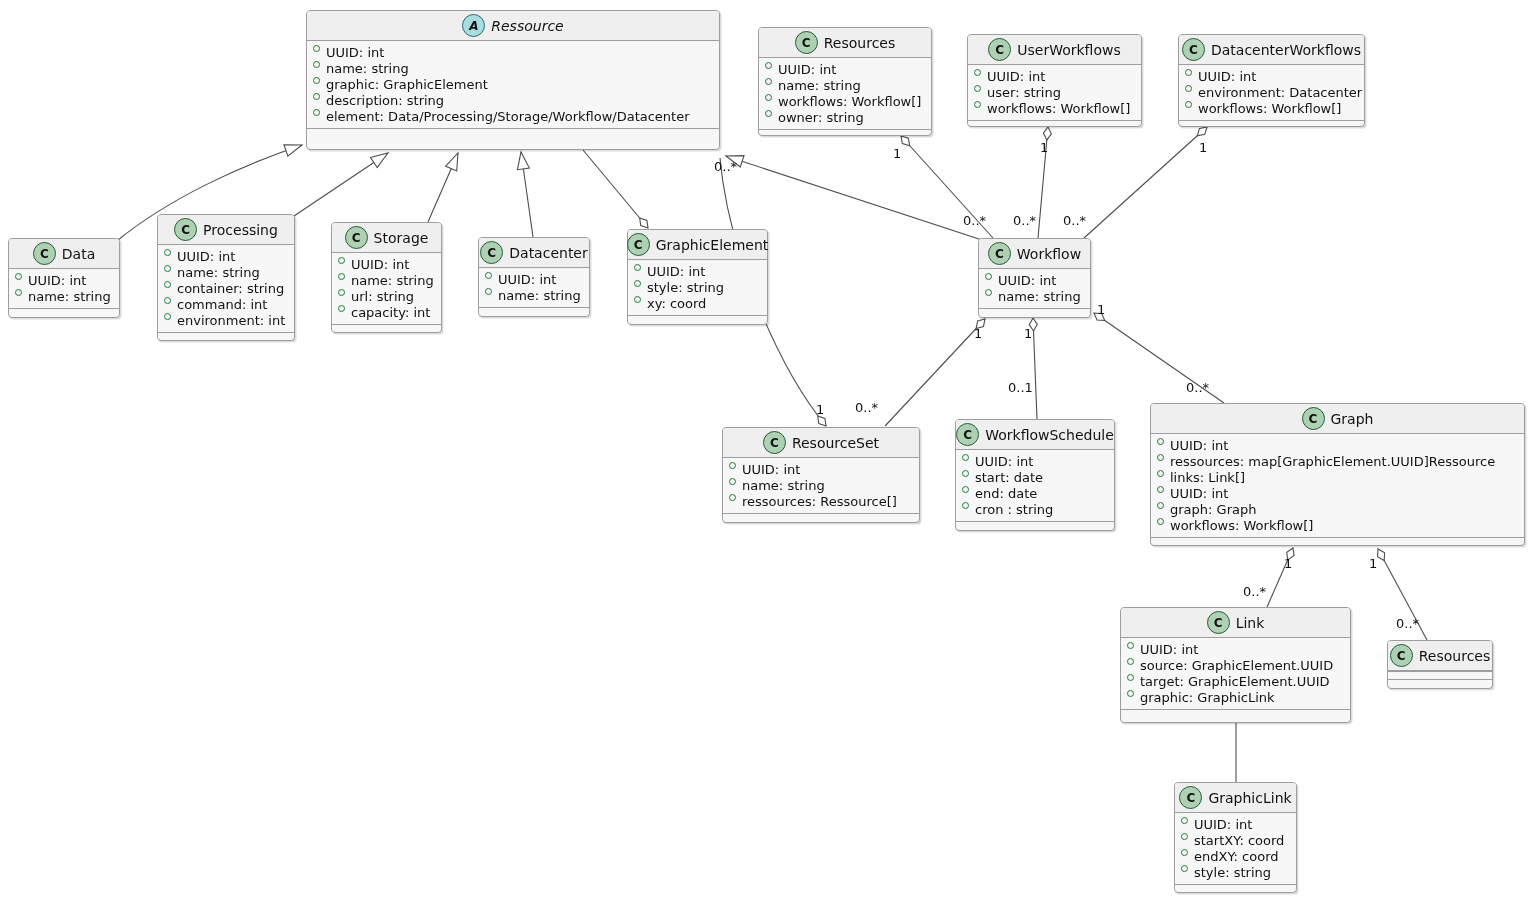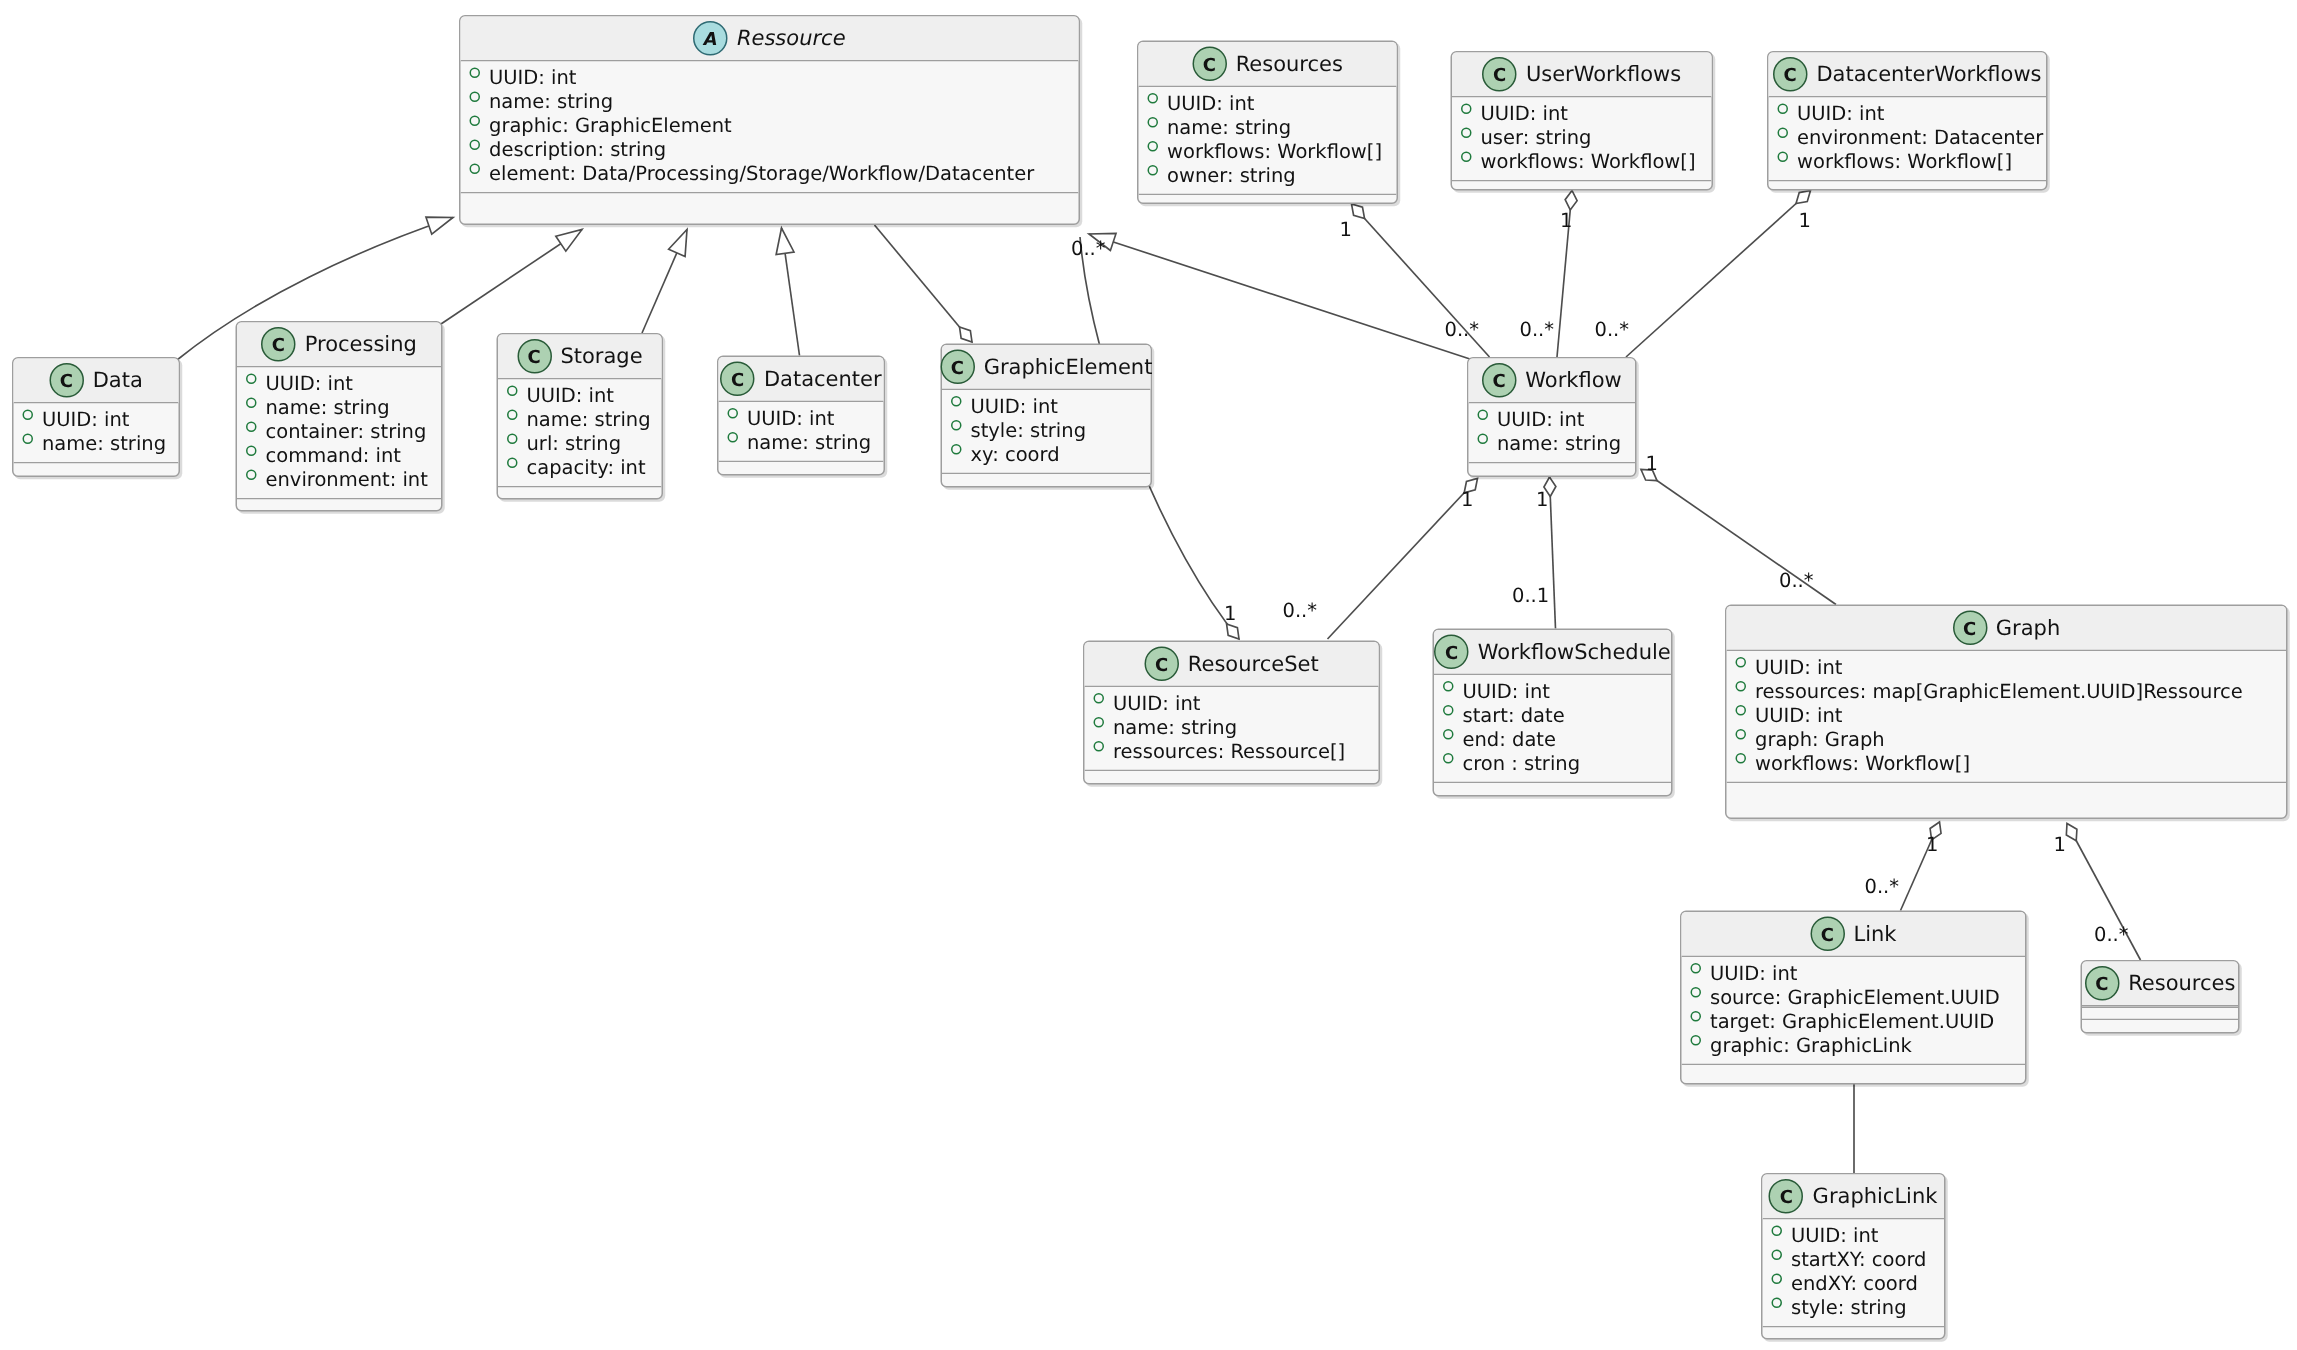--- a/index.html
+++ b/index.html
@@ -361,20 +361,24 @@
         <div class="attr">
           <span class="fdot"></span>
           <span class="atext">UUID: int</span>
         </div>
         <div class="attr">
           <span class="fdot"></span>
           <span class="atext">ressources: map[GraphicElement.UUID]Ressource</span>
         </div>
         <div class="attr">
           <span class="fdot"></span>
+          <span class="atext">links: Link[]</span>
+        </div>
+        <div class="attr">
+          <span class="fdot"></span>
           <span class="atext">UUID: int</span>
         </div>
         <div class="attr">
           <span class="fdot"></span>
           <span class="atext">graph: Graph</span>
         </div>
         <div class="attr">
           <span class="fdot"></span>
           <span class="atext">workflows: Workflow[]</span>
         </div>
@@ -446,21 +450,21 @@
   <span class="mult" style="left:893px;top:146px">1</span>
   <span class="mult" style="left:963px;top:213px">0..*</span>
   <span class="mult" style="left:1040px;top:140px">1</span>
   <span class="mult" style="left:1013px;top:213px">0..*</span>
   <span class="mult" style="left:1199px;top:140px">1</span>
   <span class="mult" style="left:1063px;top:213px">0..*</span>
   <span class="mult" style="left:714px;top:159px">0..*</span>
   <span class="mult" style="left:816px;top:402px">1</span>
   <span class="mult" style="left:855px;top:400px">0..*</span>
   <span class="mult" style="left:974px;top:326px">1</span>
-  <span class="mult" style="left:1008px;top:390px">0..1</span>
+  <span class="mult" style="left:1008px;top:380px">0..1</span>
   <span class="mult" style="left:1024px;top:326px">1</span>
   <span class="mult" style="left:1186px;top:380px">0..*</span>
   <span class="mult" style="left:1097px;top:302px">1</span>
   <span class="mult" style="left:1243px;top:584px">0..*</span>
   <span class="mult" style="left:1284px;top:556px">1</span>
   <span class="mult" style="left:1396px;top:616px">0..*</span>
   <span class="mult" style="left:1369px;top:556px">1</span>
 
 </div>
 

